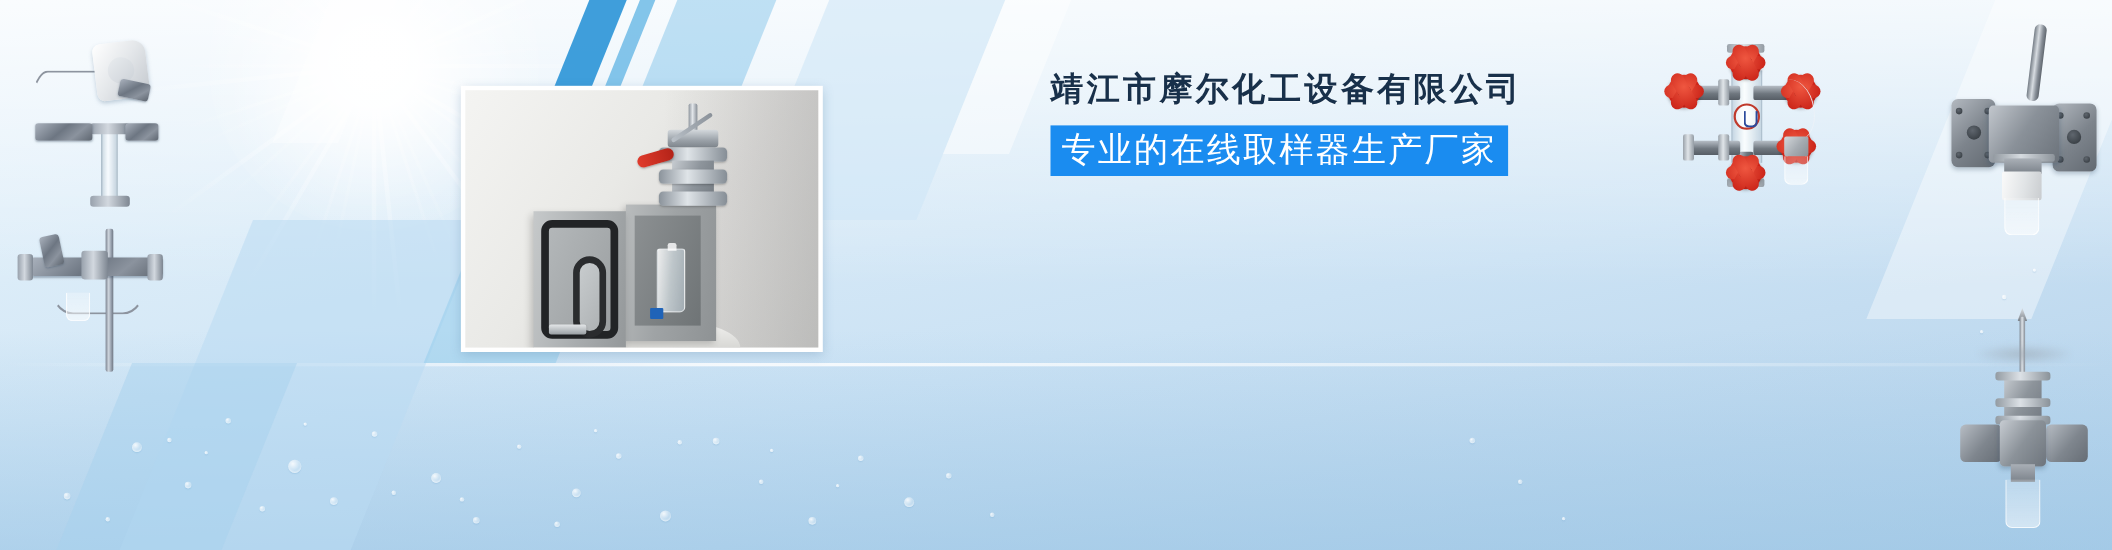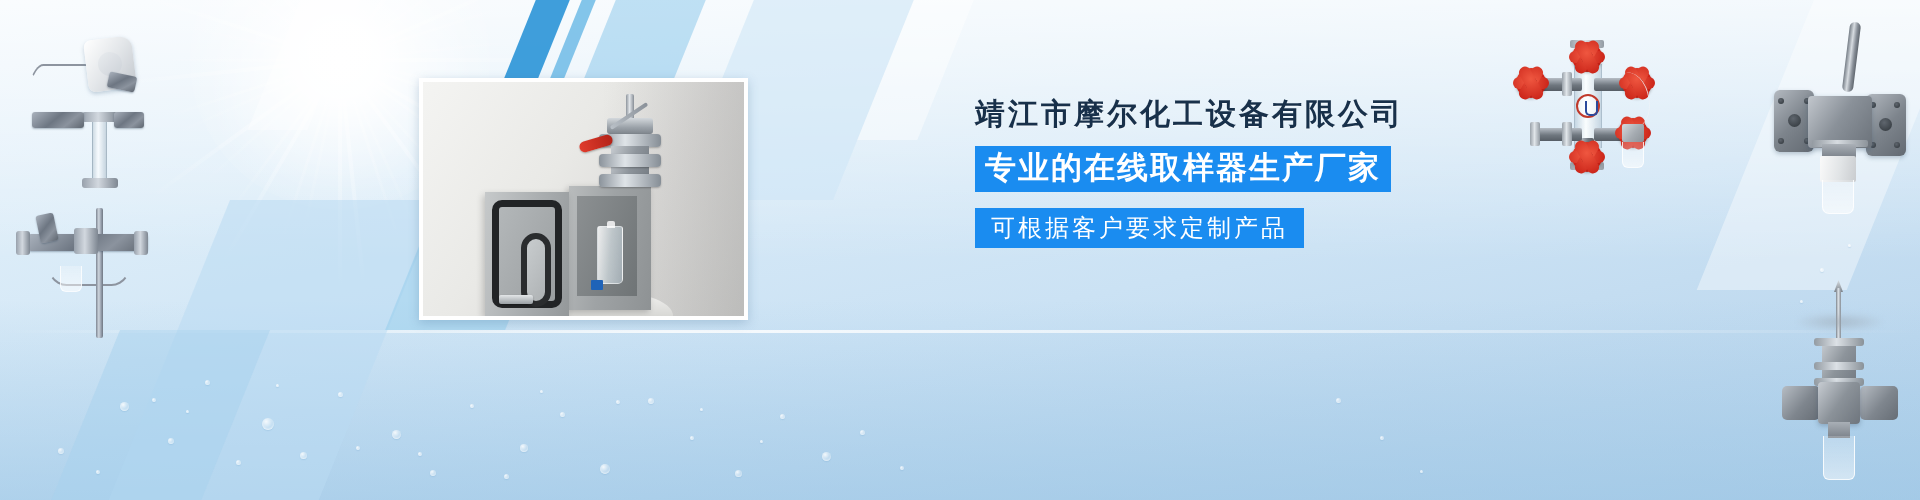--- a/index.html
+++ b/index.html
@@ -351,34 +351,34 @@
     position:absolute; left:58px; top:134px; width:22px; height:16px;
     background:linear-gradient(180deg,#a9afb6,#7b828a);
   }
   .br-jar {
     position:absolute; left:53px; top:148px; width:32px; height:44px;
     border:1px solid rgba(255,255,255,.85); border-top:none; border-radius:0 0 6px 6px;
     background:linear-gradient(180deg,rgba(255,255,255,.2),rgba(255,255,255,.5));
   }
 
   
-  .text-block { position:absolute; left:955px; top:96px; width:620px;margin-left:20px; }
+  .text-block { position:absolute; left:955px; top:64px; width:620px; }
 
   .company-name {
     font-family:"Liberation Serif", serif;
     font-size:30px; font-weight:700; color:#18304a;
     letter-spacing:3px; line-height:1.2;
     text-shadow:0 1px 1px rgba(255,255,255,.65);
     white-space:nowrap;
   }
 
   .headline-hl {
     display:inline-block; margin-top:14px;
     background:#1a8cf0; color:#ffffff;
-    font-size:31px; font-weight:700; letter-spacing:2px;
+    font-size:31px; font-weight:400; letter-spacing:2px;
     padding:5px 10px 6px; line-height:1.12;
     white-space:nowrap;
   }
 
   .subline-band {
     display:inline-block; margin-top:18px;
     background:linear-gradient(90deg, rgba(236,243,249,.92), rgba(232,240,248,.88));
     color:#1d2b38;
     font-size:22px; letter-spacing:1px; padding:6px 9px 7px;
     line-height:1.15; white-space:nowrap;
@@ -645,18 +645,17 @@
     <div class="br-neck"></div>
     <div class="br-jar"></div>
   </div>
 
   <div class="text-block">
     <div class="company-name">靖江市摩尔化工设备有限公司</div>
 
     <div><span class="headline-hl">专业的在线取样器生产厂家</span></div>
 
 
-    <div><span class="custom-hl">可根据客户要求定制产品</span></div>
 
   </div>
 
 
 </div>
 
 </body></html>

